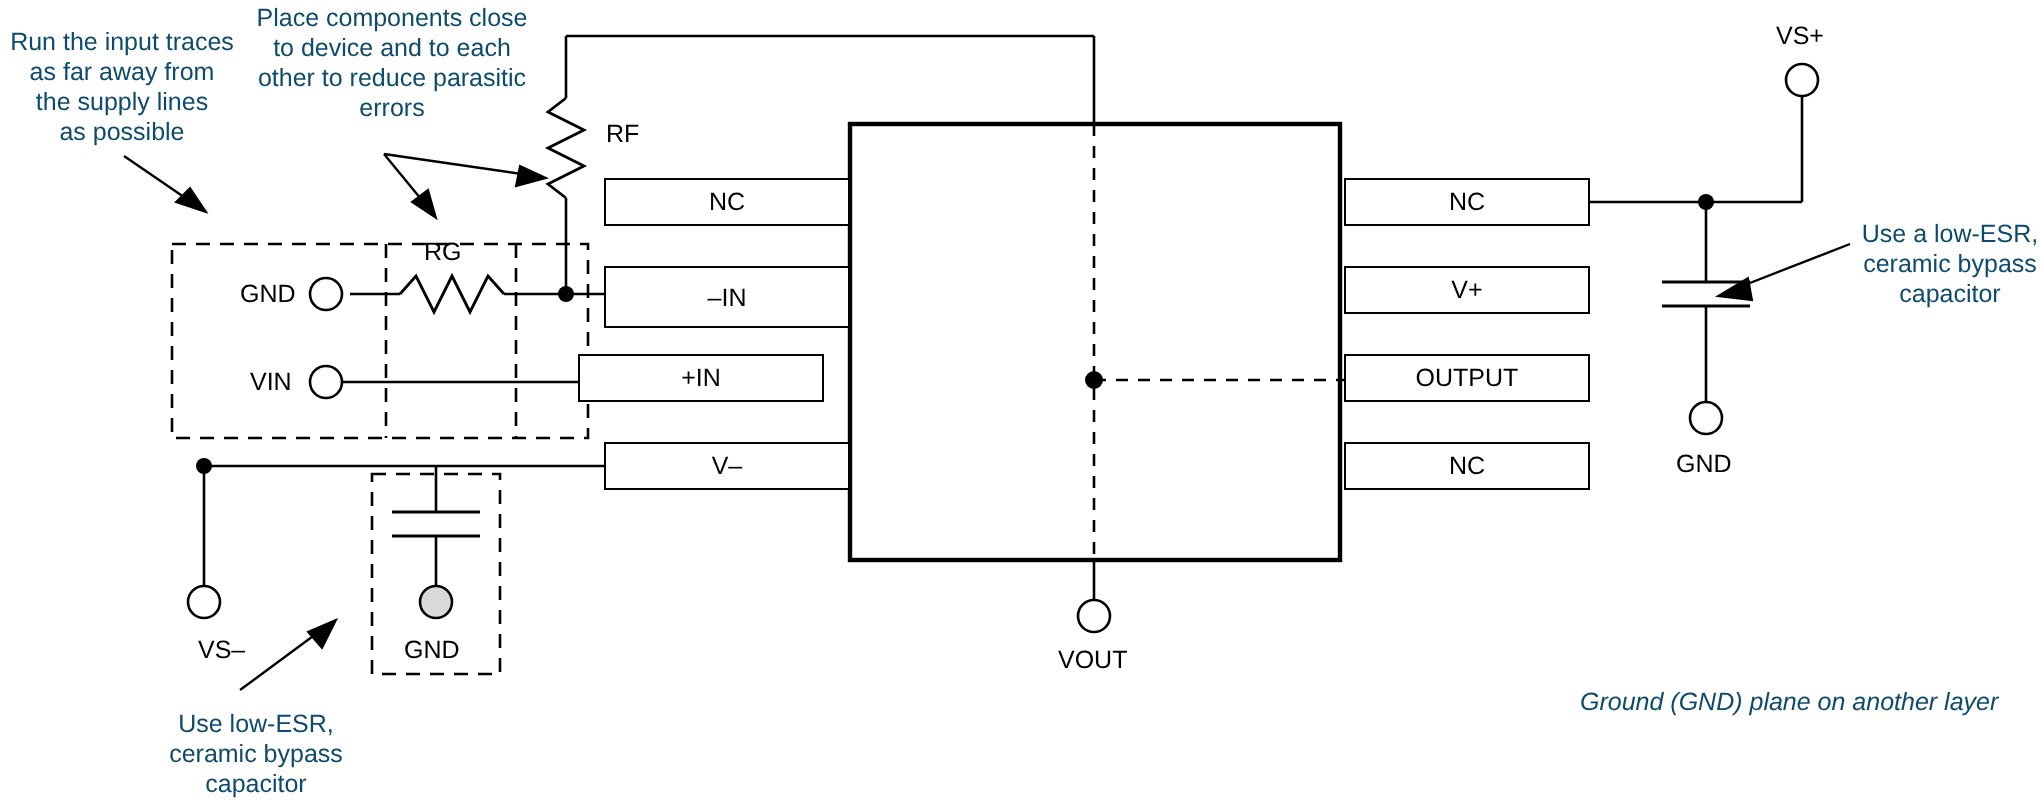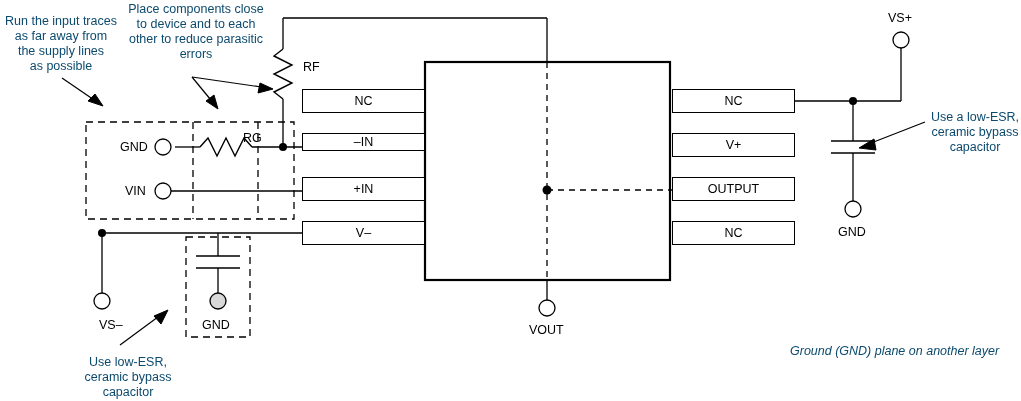--- a/index.html
+++ b/index.html
@@ -100,45 +100,45 @@
       <line x1="831" y1="153" x2="875" y2="153" stroke-width="1.6"></line>
       <line x1="853" y1="153" x2="853" y2="201"></line>
       <circle cx="853" cy="209" r="8" fill="#fff" stroke="#000" stroke-width="1.3"></circle>
 
     </g>
   </svg>
 
   <div class="pinbox" style="left:302px;top:89px;width:123px;height:24px;">
     <span>NC</span>
   </div>
-  <div class="pinbox" style="left:302px;top:133px;width:123px;height:18px;">
+  <div class="pinbox" style="left:302px;top:133px;width:123px;height:31px;">
     <span>–IN</span>
   </div>
-  <div class="pinbox" style="left:302px;top:177px;width:123px;height:24px;">
+  <div class="pinbox" style="left:289px;top:177px;width:123px;height:24px;">
     <span>+IN</span>
   </div>
   <div class="pinbox" style="left:302px;top:221px;width:123px;height:24px;">
     <span>V–</span>
   </div>
 
   <div class="pinbox" style="left:672px;top:89px;width:123px;height:24px;">
     <span>NC</span>
   </div>
   <div class="pinbox" style="left:672px;top:133px;width:123px;height:24px;">
     <span>V+</span>
   </div>
   <div class="pinbox" style="left:672px;top:177px;width:123px;height:24px;text-align:right;">
     <span>OUTPUT</span>
   </div>
   <div class="pinbox" style="left:672px;top:221px;width:123px;height:24px;">
     <span>NC</span>
   </div>
 
   <div class="complabel" style="left:303px;top:60px;">RF</div>
-  <div class="complabel" style="left:212px;top:131px;margin-left:31px;">RG</div>
+  <div class="complabel" style="left:212px;top:119px;">RG</div>
 
   <div class="termlabel" style="left:120px;top:140px;">GND</div>
   <div class="termlabel" style="left:125px;top:184px;">VIN</div>
   <div class="termlabel" style="left:87px;top:318px;margin-left:12px;">VS–</div>
   <div class="termlabel" style="left:202px;top:318px;">GND</div>
   <div class="termlabel" style="left:529px;top:323px;">VOUT</div>
   <div class="termlabel" style="left:888px;top:11px;">VS+</div>
   <div class="termlabel" style="left:838px;top:225px;">GND</div>
 
   <div class="note c" style="left:2px;top:14px;width:118px;">Run the input traces

